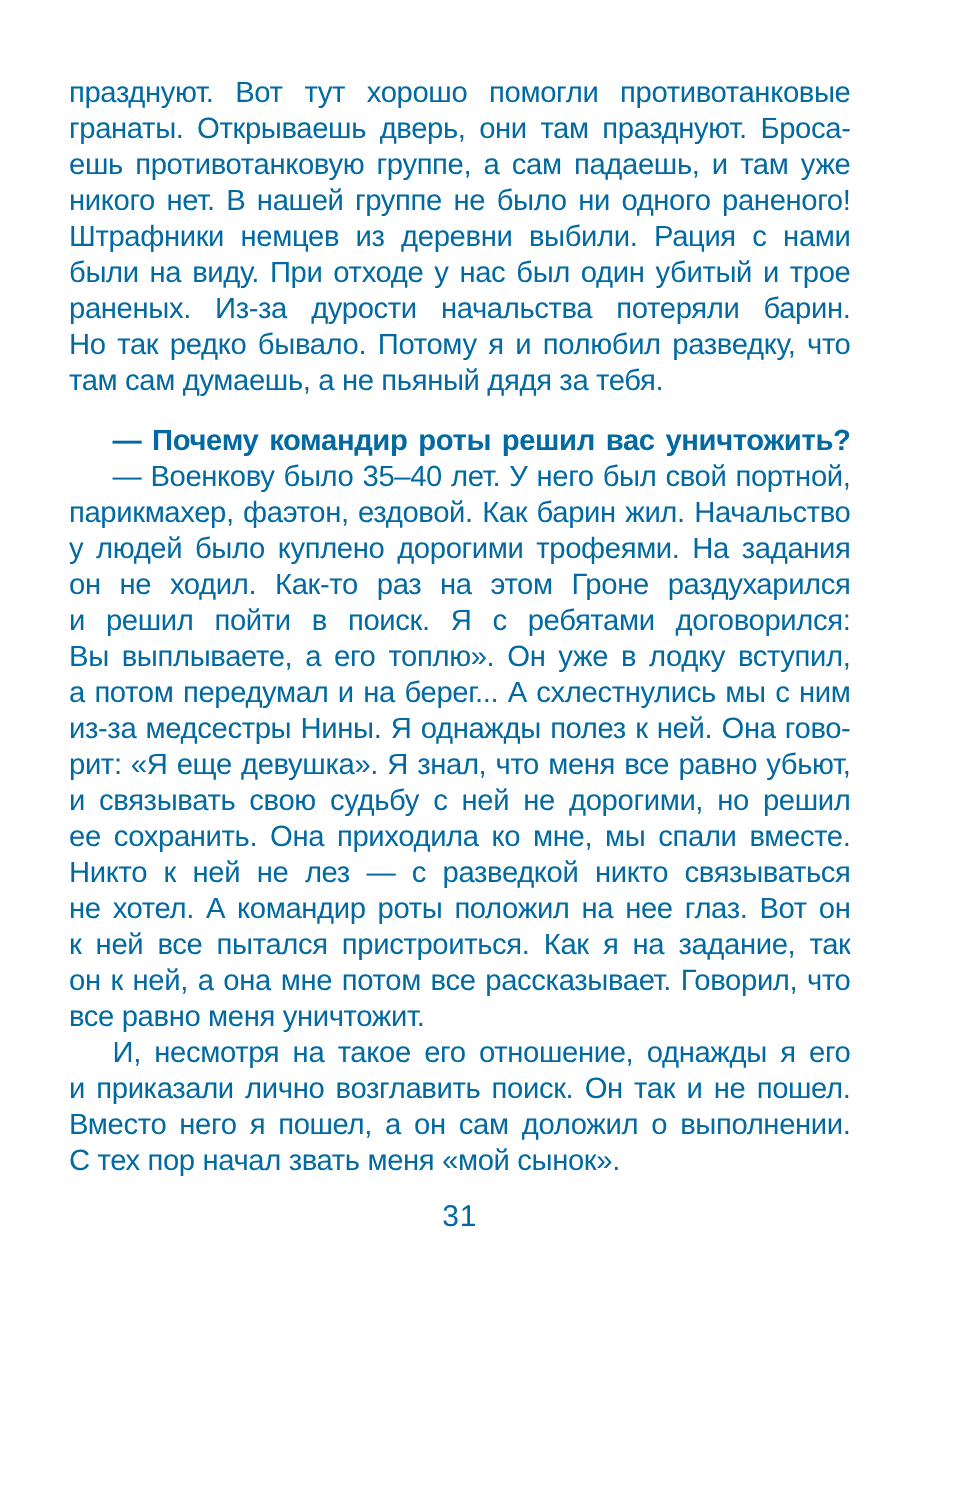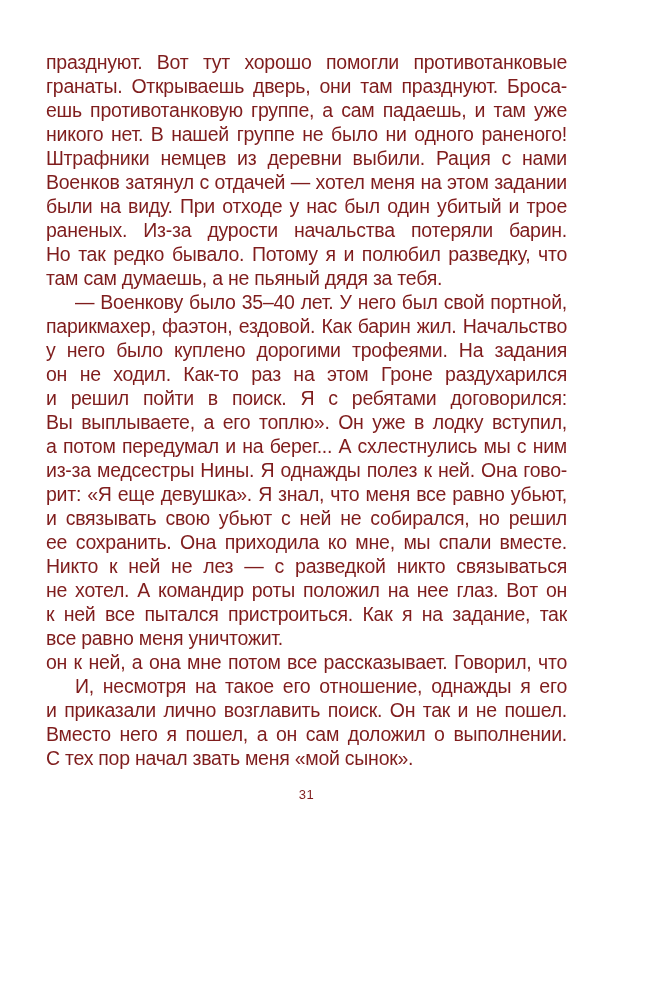--- a/index.html
+++ b/index.html
@@ -30,59 +30,61 @@
     overflow: hidden;
     text-align: justify;
     text-align-last: justify;
     text-justify: inter-word;
   }
   .line.last { text-align: right; text-align-last: left; }
   .line.indent { padding-left: 29px; }
   .page-number {
     margin-top: 13px;
     text-align: center;
-    font-size: 13px;
+    font-size: 20px;
     letter-spacing: 0.5px;
   }
 </style>
 </head>
 <body>
 
-<div class="page" style="background: rgb(255, 255, 255); color: #7f1d1d;">
+<div class="page" style="background: rgb(255, 255, 255); color: #0369a1;">
   <div class="text-block">
     <div id="paragraphs-host">
         <div class="para">
           <div class="line">празднуют. Вот тут хорошо помогли противотанковые</div>
           <div class="line">гранаты. Открываешь дверь, они там празднуют. Броса-</div>
           <div class="line">ешь противотанковую группе, а сам падаешь, и там уже</div>
           <div class="line">никого нет. В нашей группе не было ни одного раненого!</div>
           <div class="line">Штрафники немцев из деревни выбили. Рация с нами</div>
-          <div class="line">Военков затянул с отдачей — хотел меня на этом задании</div>
           <div class="line">были на виду. При отходе у нас был один убитый и трое</div>
           <div class="line">раненых. Из-за дурости начальства потеряли барин.</div>
           <div class="line">Но так редко бывало. Потому я и полюбил разведку, что</div>
           <div class="line last">там сам думаешь, а не пьяный дядя за тебя.</div>
         </div>
+        <div class="para bold space-before">
+          <div class="line indent">— Почему командир роты решил вас уничтожить?</div>
+        </div>
         <div class="para">
           <div class="line indent">— Военкову было 35–40 лет. У него был свой портной,</div>
           <div class="line">парикмахер, фаэтон, ездовой. Как барин жил. Начальство</div>
-          <div class="line">у него было куплено дорогими трофеями. На задания</div>
+          <div class="line">у людей было куплено дорогими трофеями. На задания</div>
           <div class="line">он не ходил. Как-то раз на этом Гроне раздухарился</div>
           <div class="line">и решил пойти в поиск. Я с ребятами договорился:</div>
           <div class="line">Вы выплываете, а его топлю». Он уже в лодку вступил,</div>
           <div class="line">а потом передумал и на берег... А схлестнулись мы с ним</div>
           <div class="line">из-за медсестры Нины. Я однажды полез к ней. Она гово-</div>
           <div class="line">рит: «Я еще девушка». Я знал, что меня все равно убьют,</div>
-          <div class="line">и связывать свою убьют с ней не собирался, но решил</div>
+          <div class="line">и связывать свою судьбу с ней не дорогими, но решил</div>
           <div class="line">ее сохранить. Она приходила ко мне, мы спали вместе.</div>
           <div class="line">Никто к ней не лез — с разведкой никто связываться</div>
           <div class="line">не хотел. А командир роты положил на нее глаз. Вот он</div>
           <div class="line">к ней все пытался пристроиться. Как я на задание, так</div>
+          <div class="line">он к ней, а она мне потом все рассказывает. Говорил, что</div>
           <div class="line last">все равно меня уничтожит.</div>
-          <div class="line">он к ней, а она мне потом все рассказывает. Говорил, что</div>
         </div>
         <div class="para">
           <div class="line indent">И, несмотря на такое его отношение, однажды я его</div>
           <div class="line">и приказали лично возглавить поиск. Он так и не пошел.</div>
           <div class="line">Вместо него я пошел, а он сам доложил о выполнении.</div>
           <div class="line last">С тех пор начал звать меня «мой сынок».</div>
         </div>
       </div>
     <div class="page-number">31</div>
   </div>

